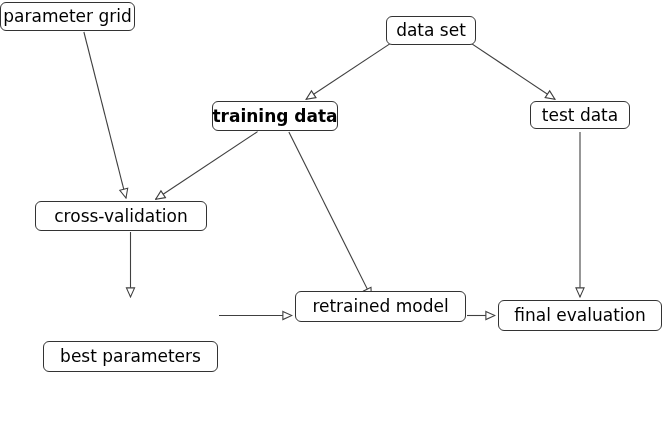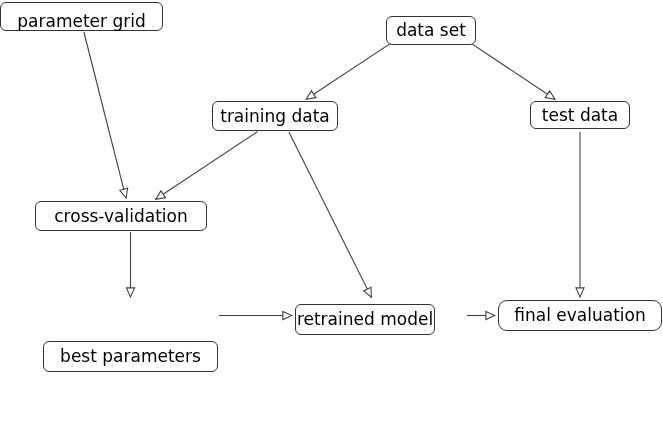--- a/index.html
+++ b/index.html
@@ -55,38 +55,38 @@
       <line x1="408.3" y1="31.6" x2="306.1" y2="99.3" class="edge" marker-end="url(#arrow-open)"></line>
       <line x1="453.5" y1="31.6" x2="555.0" y2="99.3" class="edge" marker-end="url(#arrow-open)"></line>
       <line x1="257.6" y1="131.6" x2="155.6" y2="199.3" class="edge" marker-end="url(#arrow-open)"></line>
       <line x1="288.9" y1="131.9" x2="371.4" y2="297.3" class="edge" marker-end="url(#arrow-open)"></line>
       <line x1="580.0" y1="132.0" x2="580.0" y2="297.0" class="edge" marker-end="url(#arrow-open)"></line>
       <line x1="130.5" y1="232.0" x2="130.5" y2="297.0" class="edge" marker-end="url(#arrow-open)"></line>
       <line x1="219.0" y1="315.5" x2="292.0" y2="315.5" class="edge" marker-end="url(#arrow-open)"></line>
       <line x1="467.0" y1="315.5" x2="495.0" y2="315.5" class="edge" marker-end="url(#arrow-open)"></line>
     </svg>
   <div id="node-layer">
-      <div class="node" style="left: 0px; top: 2px; width: 163px; height: 29px; align-items: flex-end;">
+      <div class="node" style="left: 0px; top: 2px; width: 135px; height: 29px;">
         <span>parameter grid</span>
       </div>
       <div class="node" style="left: 386px; top: 2px; width: 90px; height: 29px; margin-top: 14px;">
         <span>data set</span>
       </div>
-      <div class="node" style="left: 212px; top: 101px; width: 126px; height: 30px;">
+      <div class="node" style="left: 212px; top: 101px; width: 126px; height: 30px; font-weight: bold;">
         <span>training data</span>
       </div>
       <div class="node" style="left: 530px; top: 101px; width: 100px; height: 28px;">
         <span>test data</span>
       </div>
       <div class="node" style="left: 35px; top: 201px; width: 172px; height: 30px;">
         <span>cross-validation</span>
       </div>
       <div class="node" style="left: 43px; top: 300px; width: 175px; height: 31px; margin-top: 41px;">
         <span>best parameters</span>
       </div>
-      <div class="node" style="left: 295px; top: 304px; width: 140px; height: 31px;">
+      <div class="node" style="left: 295px; top: 291px; width: 171px; height: 31px;">
         <span>retrained model</span>
       </div>
-      <div class="node" style="left: 498px; top: 300px; width: 164px; height: 31px; border-radius: 9px;">
+      <div class="node" style="left: 498px; top: 300px; width: 164px; height: 31px;">
         <span>final evaluation</span>
       </div>
     </div>
 </div>
 
 </body></html>

